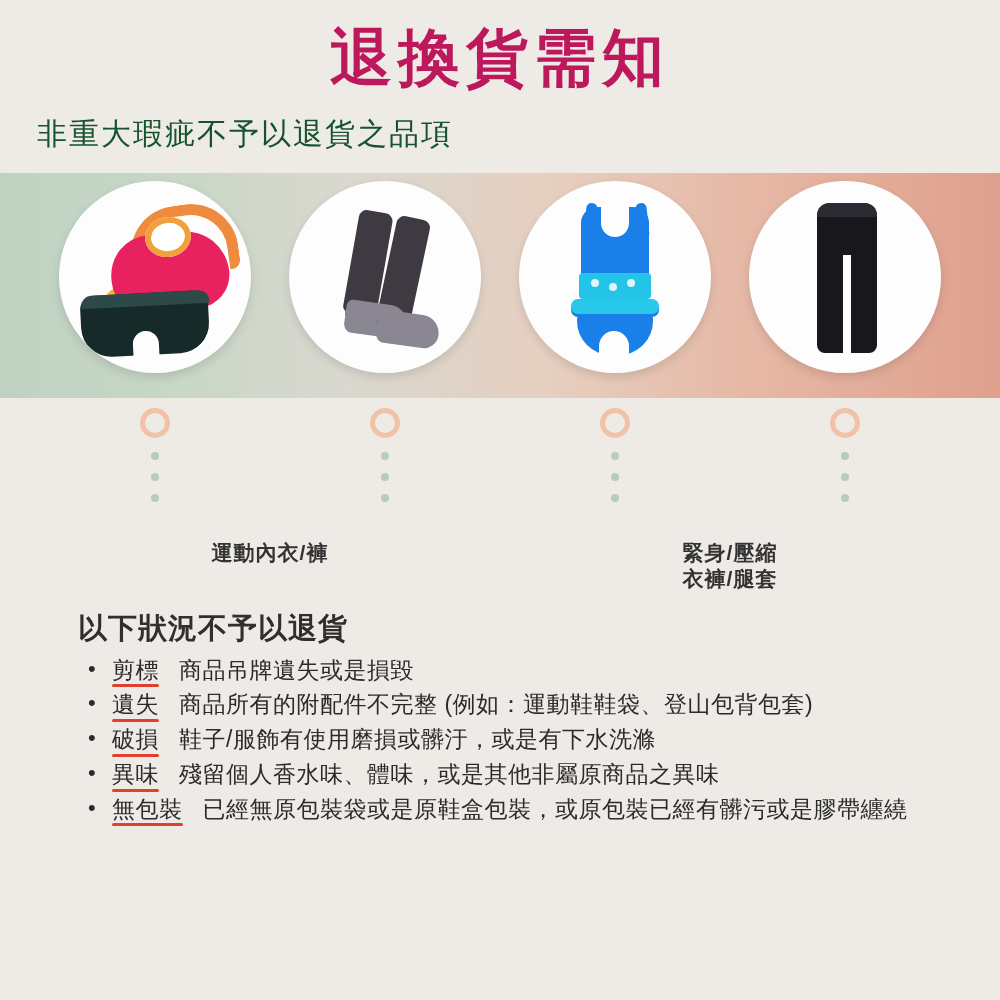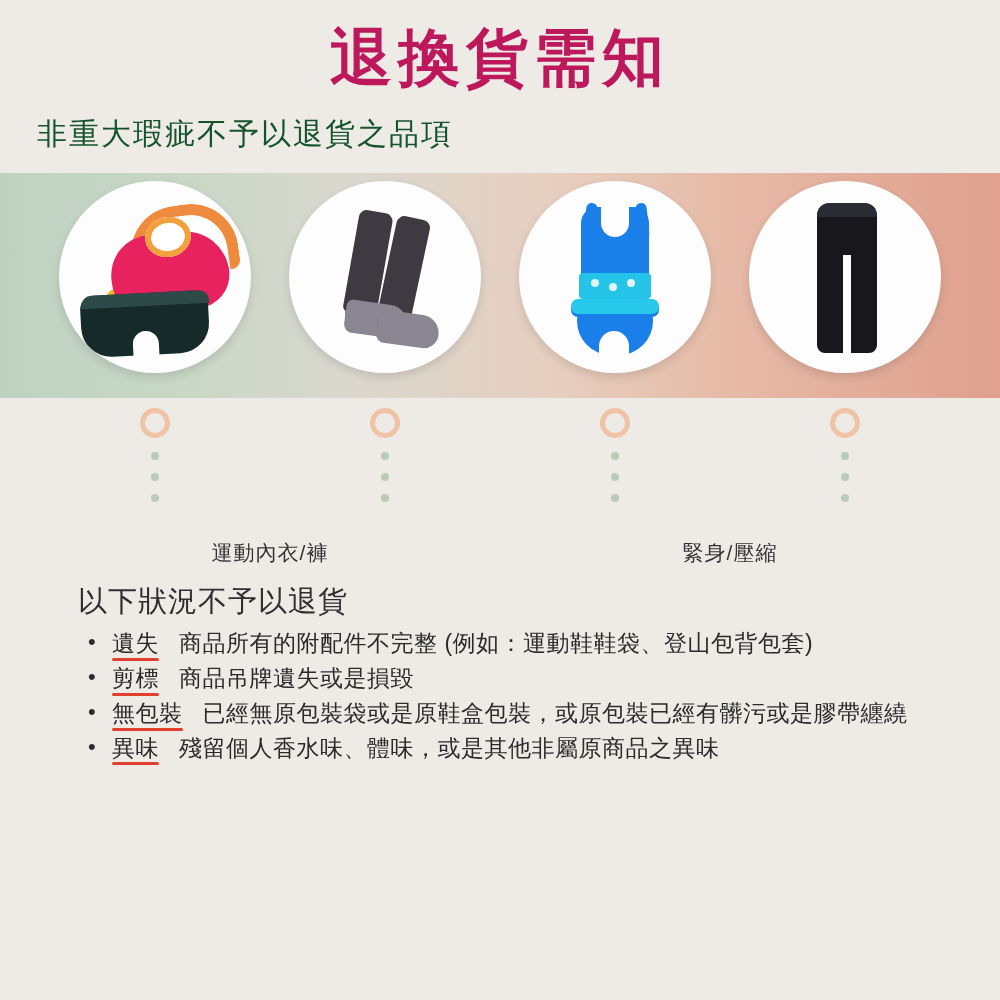--- a/index.html
+++ b/index.html
@@ -265,34 +265,35 @@
     border-radius: 50%;
     background: #b8ccb9;
     margin-bottom: 13px;
   }
   .labels {
     display: flex;
     justify-content: space-around;
     padding: 0 40px;
     box-sizing: border-box;
     margin-top: -8px;
+    font-weight: bold;
   }
   .label {
     width: 196px;
     text-align: center;
     font-size: 21px;
     color: #333;
     line-height: 1.25;
     letter-spacing: 1px;
   }
 
   
   .section-head {
     font-size: 29px;
-    font-weight: 400;
+    font-weight: 700;
     color: #2f2f2f;
     padding-left: 78px;
     margin-top: 16px;
     letter-spacing: 1px;
   }
   ul.rules {
     margin: 6px 0 0 0;
     padding-left: 112px;
     padding-right: 24px;
     list-style: none;
@@ -416,31 +417,35 @@
     <div class="dot"></div>
     <div class="dot"></div>
     <div class="dot"></div>
   </div>
 </div>
 
 <div class="labels">
   <div class="label">運動內衣/褲</div>
   <div class="label">
     <div>緊身/壓縮</div>
+    <div>衣褲/腿套</div>
   </div>
 </div>
 
 <div class="section-head">以下狀況不予以退貨</div>
 
 <ul class="rules">
+  <li>
+    <span class="kw">剪標</span><span class="gap"></span><span>商品吊牌遺失或是損毀</span>
+  </li>
   <li>
     <span class="kw">遺失</span><span class="gap"></span><span>商品所有的附配件不完整 (例如：運動鞋鞋袋、登山包背包套)</span>
   </li>
   <li>
-    <span class="kw">剪標</span><span class="gap"></span><span>商品吊牌遺失或是損毀</span>
+    <span class="kw">破損</span><span class="gap"></span><span>鞋子/服飾有使用磨損或髒汙，或是有下水洗滌</span>
+  </li>
+  <li>
+    <span class="kw">異味</span><span class="gap"></span><span>殘留個人香水味、體味，或是其他非屬原商品之異味</span>
   </li>
   <li>
     <span class="kw">無包裝</span><span class="gap"></span><span>已經無原包裝袋或是原鞋盒包裝，或原包裝已經有髒污或是膠帶纏繞</span>
   </li>
-  <li>
-    <span class="kw">異味</span><span class="gap"></span><span>殘留個人香水味、體味，或是其他非屬原商品之異味</span>
-  </li>
 </ul>
 
 </body></html>

